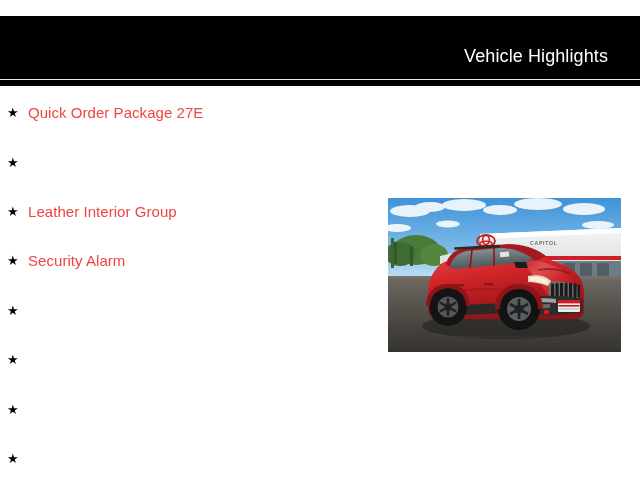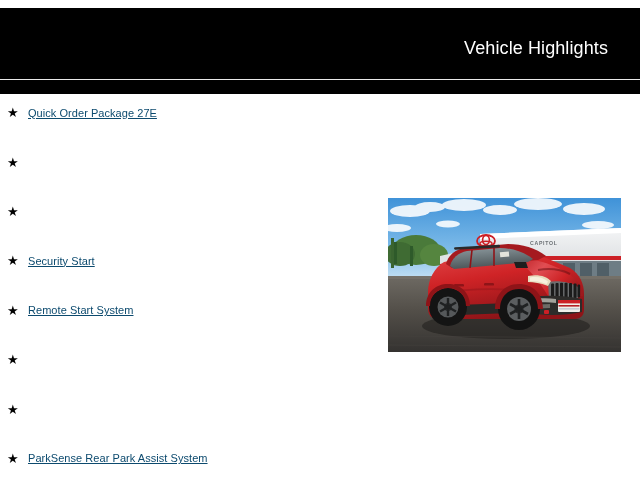--- a/index.html
+++ b/index.html
@@ -12,23 +12,23 @@
     background: #ffffff;
     font-family: "Liberation Sans", sans-serif;
     overflow: hidden;
     position: relative;
   }
 
   
   #header-bar {
     position: absolute;
     left: 0;
-    top: 8px;
+    top: 16px;
     width: 640px;
-    height: 86px;
+    height: 70px;
     background: #000000;
     box-sizing: border-box;
   }
   #header-title {
     position: absolute;
     right: 32px;
     top: 30px;
     color: #ffffff;
     font-size: 18px;
     font-family: "Liberation Sans", sans-serif;
@@ -63,26 +63,25 @@
   }
   .bullet-star {
     width: 21px;
     flex: 0 0 21px;
     color: #000000;
     font-size: 13px;
     line-height: 1;
     text-align: left;
   }
   .highlight-label {
-    color: #0c4a6e;
-    font-size: 11px;
+    color: #ef4444;
+    font-size: 15px;
     font-family: "Liberation Sans", sans-serif;
     white-space: nowrap;
     letter-spacing: 0.05px;
-    text-decoration: underline;
   }
 
   
   #vehicle-photo {
     position: absolute;
     left: 388px;
     top: 198px;
     width: 233px;
     height: 154px;
     overflow: hidden;
@@ -105,38 +104,37 @@
 <ul id="highlights-list">
   <li class="highlight-item">
     <span class="bullet-star">★</span>
     <span class="highlight-label">Quick Order Package 27E</span>
   </li>
   <li class="highlight-item">
     <span class="bullet-star">★</span>
   </li>
   <li class="highlight-item">
     <span class="bullet-star">★</span>
-  </li>
-  <li class="highlight-item">
-    <span class="bullet-star">★</span>
-    <span class="highlight-label">Security Start</span>
-  </li>
-  <li class="highlight-item">
-    <span class="bullet-star">★</span>
-    <span class="highlight-label">Remote Start System</span>
-  </li>
-  <li class="highlight-item">
-    <span class="bullet-star">★</span>
-  </li>
-  <li class="highlight-item">
-    <span class="bullet-star">★</span>
-  </li>
-  <li class="highlight-item">
-    <span class="bullet-star">★</span>
-    <span class="highlight-label">ParkSense Rear Park Assist System</span>
+    <span class="highlight-label">Leather Interior Group</span>
+  </li>
+  <li class="highlight-item">
+    <span class="bullet-star">★</span>
+    <span class="highlight-label">Security Alarm</span>
+  </li>
+  <li class="highlight-item">
+    <span class="bullet-star">★</span>
+  </li>
+  <li class="highlight-item">
+    <span class="bullet-star">★</span>
+  </li>
+  <li class="highlight-item">
+    <span class="bullet-star">★</span>
+  </li>
+  <li class="highlight-item">
+    <span class="bullet-star">★</span>
   </li>
 </ul>
 
 <div id="vehicle-photo">
   <svg viewBox="0 0 233 154" xmlns="http://www.w3.org/2000/svg">
     <defs>
       <linearGradient id="skyGrad" x1="0" y1="0" x2="0" y2="1">
         <stop offset="0%" stop-color="#3f92d8"></stop>
         <stop offset="65%" stop-color="#7dbbe9"></stop>
         <stop offset="100%" stop-color="#bcdcf2"></stop>

